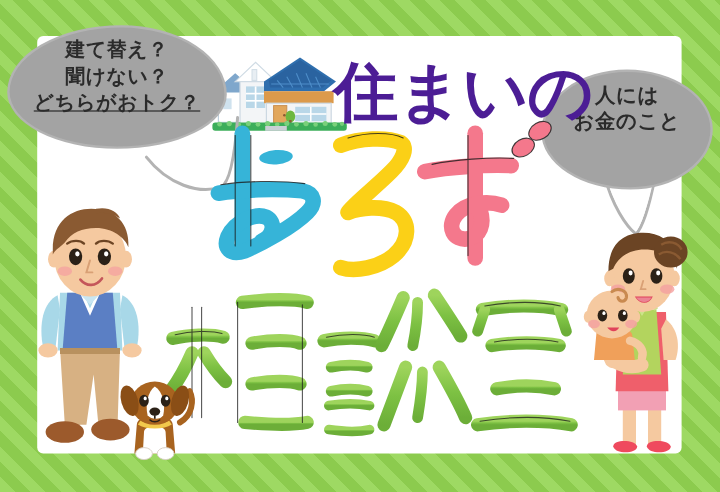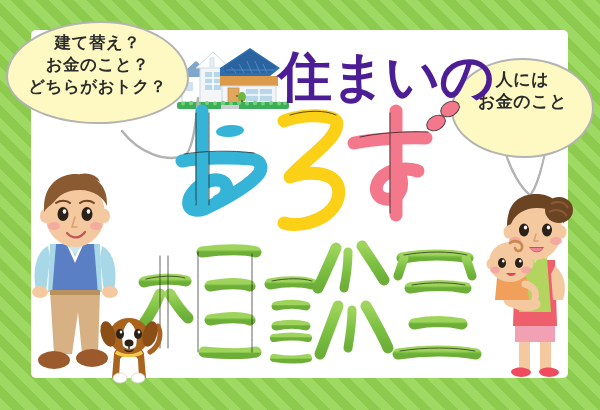--- a/index.html
+++ b/index.html
@@ -24,21 +24,21 @@
   .white-panel{
     position:absolute;
     left:31px;top:30px;width:537px;height:348px;
     background:#ffffff;
     border-radius:5px;
   }
 
   
   .bubble{
     position:absolute;
-    background:#fef9c3;
+    background:#a3a3a3;
     border:2.5px solid #b3b3b3;
     color:#2b2b2b;
     text-align:center;
     line-height:1.32;
     font-weight:700;
     letter-spacing:0.5px;
   }
   .bubble-left{
     left:6px;top:21px;width:183px;height:103px;
     border-radius:52% 48% 50% 50% / 54% 56% 44% 46%;
@@ -49,21 +49,21 @@
   .bubble-right{
     left:451px;top:58px;width:143px;height:100px;
     border-radius:50% 50% 48% 52% / 52% 50% 50% 48%;
     font-size:17px;
     padding-top:9px;
     box-sizing:border-box;
   }
   .bubble .line{display:block;white-space:nowrap;}
   .bubble-left .line:nth-child(1){font-size:16.5px;}
   .bubble-left .line:nth-child(2){font-size:16.5px;}
-  .bubble-left .line:nth-child(3){font-size:16.5px;}
+  .bubble-left .line:nth-child(3){font-size:16.5px;text-decoration:underline;}
 
   
   .tail{position:absolute;pointer-events:none;}
   .tail-left{left:120px;top:96px;width:90px;height:85px;}
   .tail-right{left:500px;top:145px;width:60px;height:55px;}
 
   
   .house{position:absolute;left:174px;top:42px;width:118px;height:72px;}
 
   
@@ -170,21 +170,21 @@
   <svg class="tail tail-left" viewBox="0 0 90 85">
     <path d="M2,35 C20,58 46,66 64,60 C72,56 76,30 78,2" fill="none" stroke="#b3b3b3" stroke-width="2.5" stroke-linecap="round"></path>
   </svg>
   <svg class="tail tail-right" viewBox="0 0 60 55">
     <path d="M4,2 C10,26 22,44 30,50 C36,44 42,22 46,2" fill="none" stroke="#b3b3b3" stroke-width="2.5" stroke-linecap="round"></path>
     <path d="M5,3 C12,25 23,42 30,48 C35,42 41,22 45,3" fill="#ffffff"></path>
   </svg>
 
   <div class="bubble bubble-left">
     <span class="line">建て替え？</span>
-    <span class="line">お金のこと？</span>
+    <span class="line">聞けない？</span>
     <span class="line">どちらがおトク？</span>
   </div>
 
   <div class="bubble bubble-right">
     <span class="line">人には</span>
     <span class="line">お金のこと</span>
   </div>
 
   <div class="title-sumaino">住まいの</div>
 

